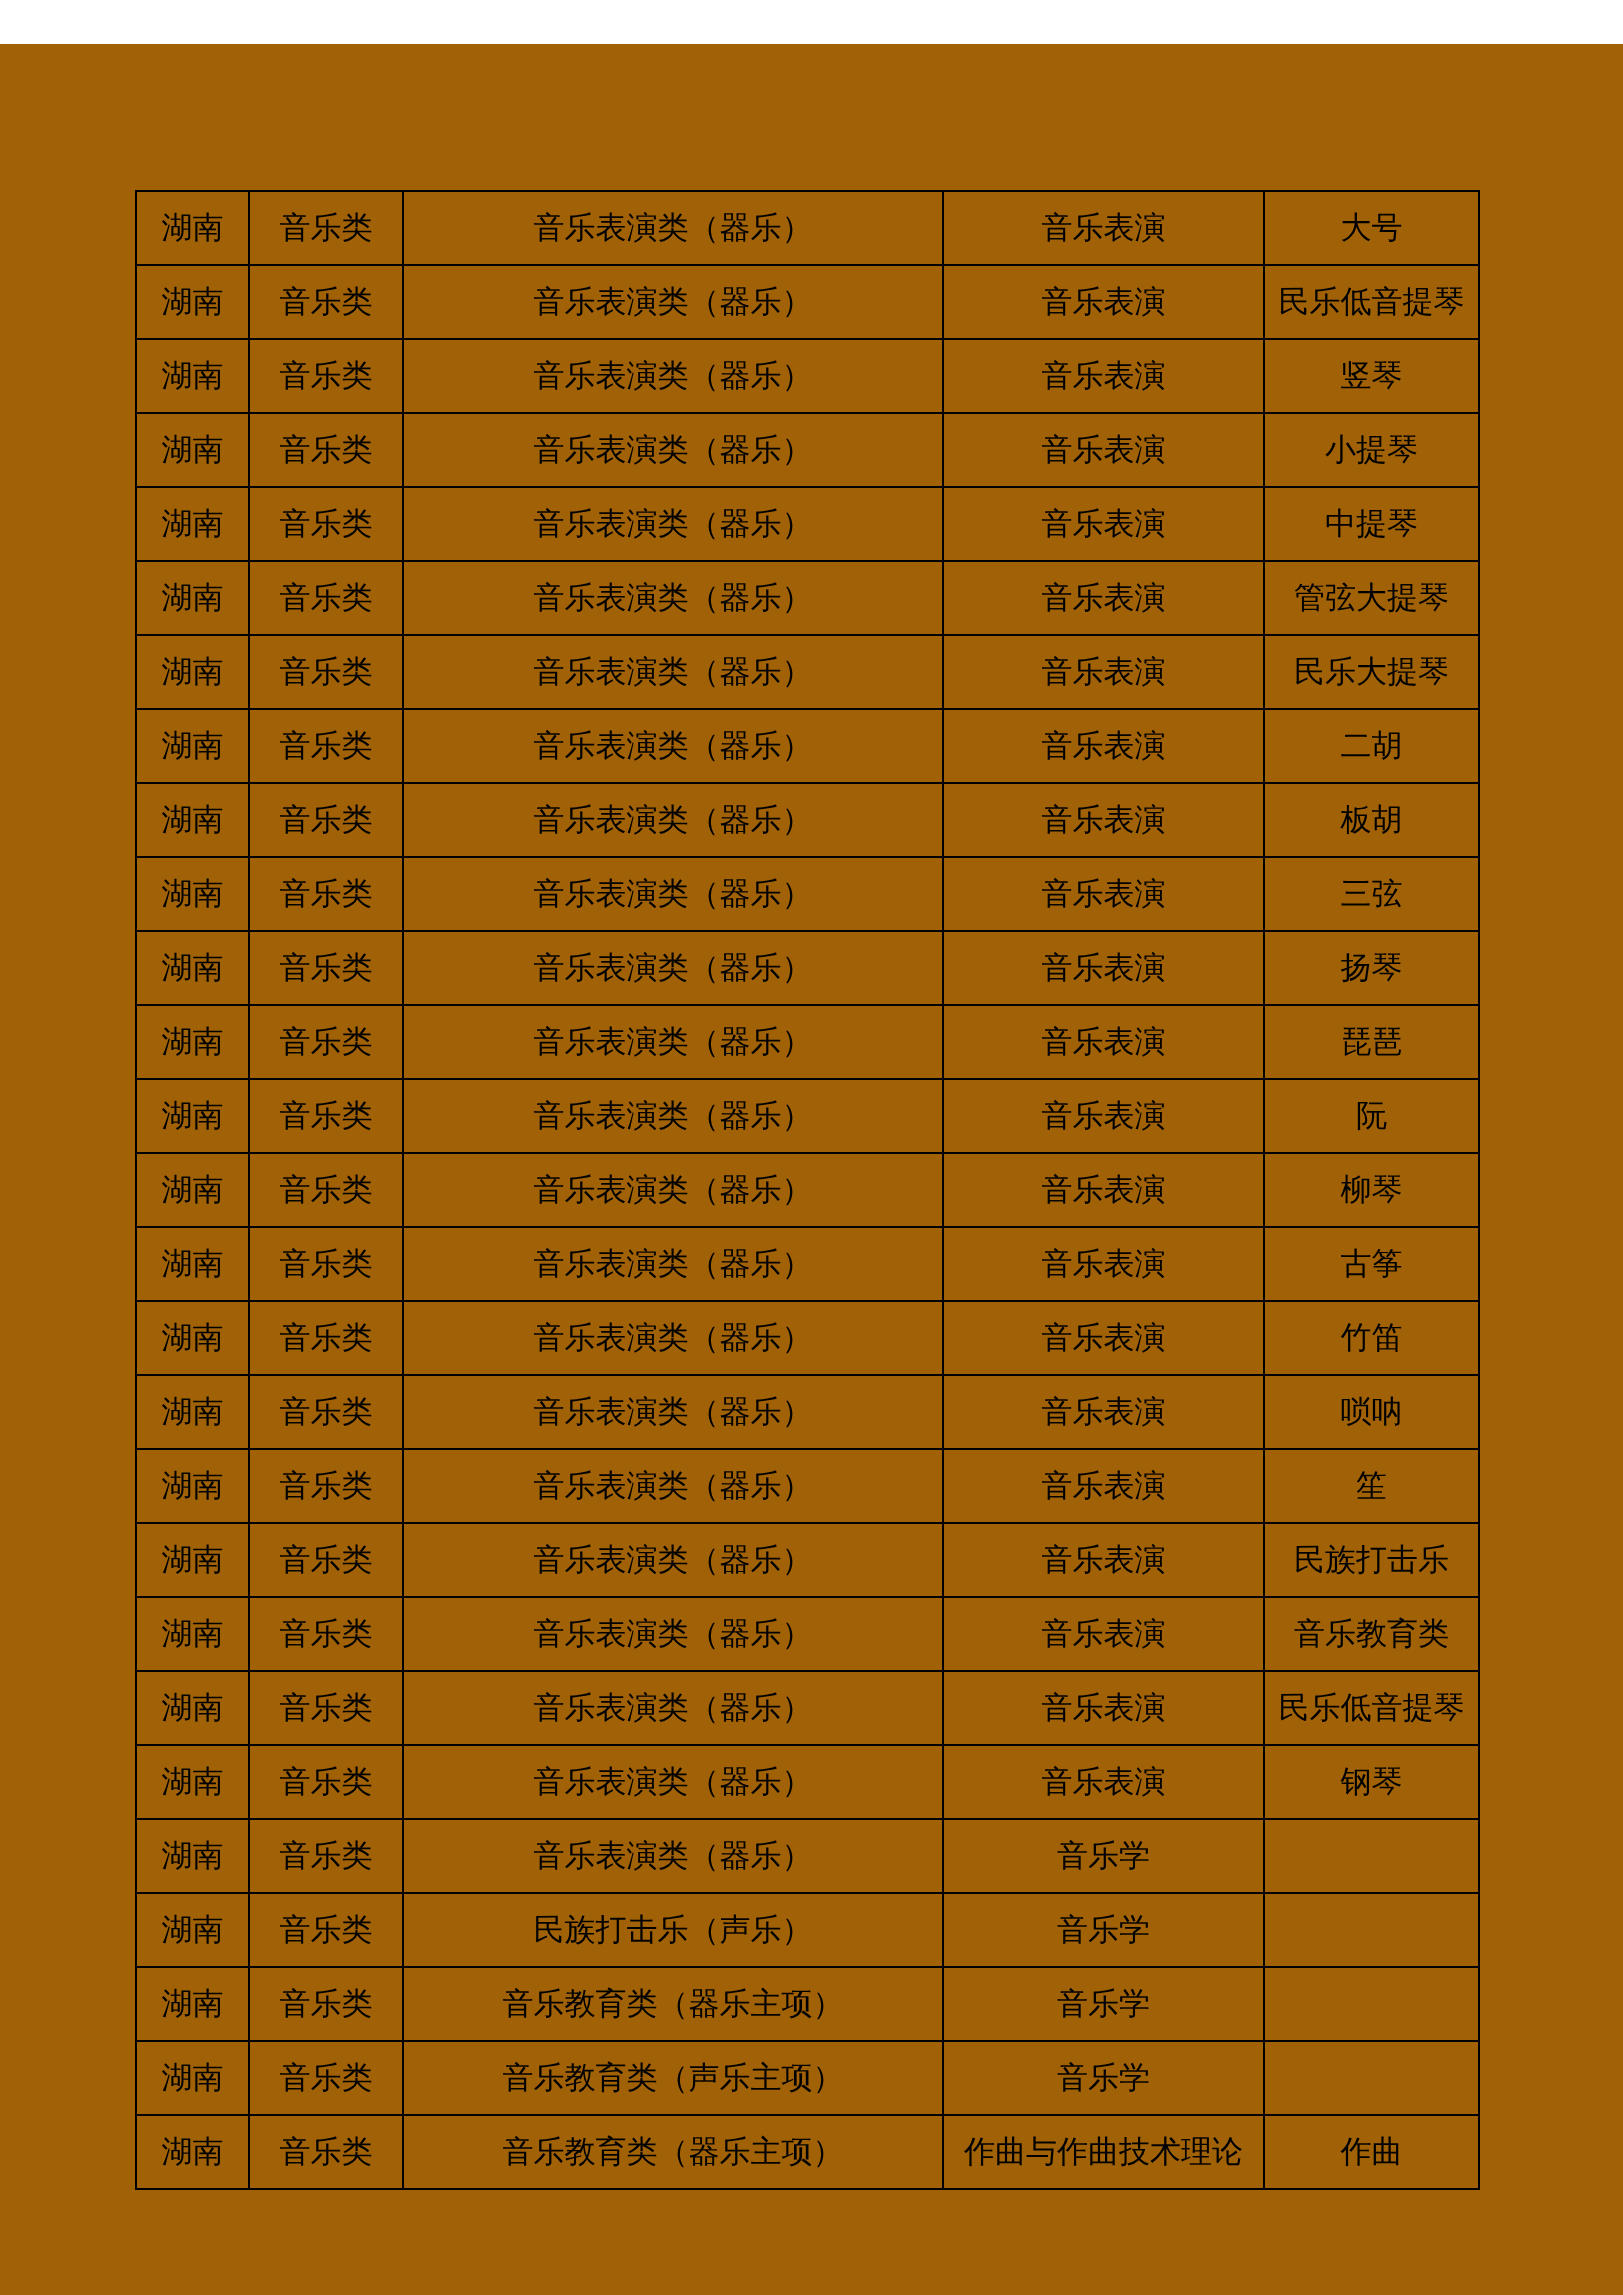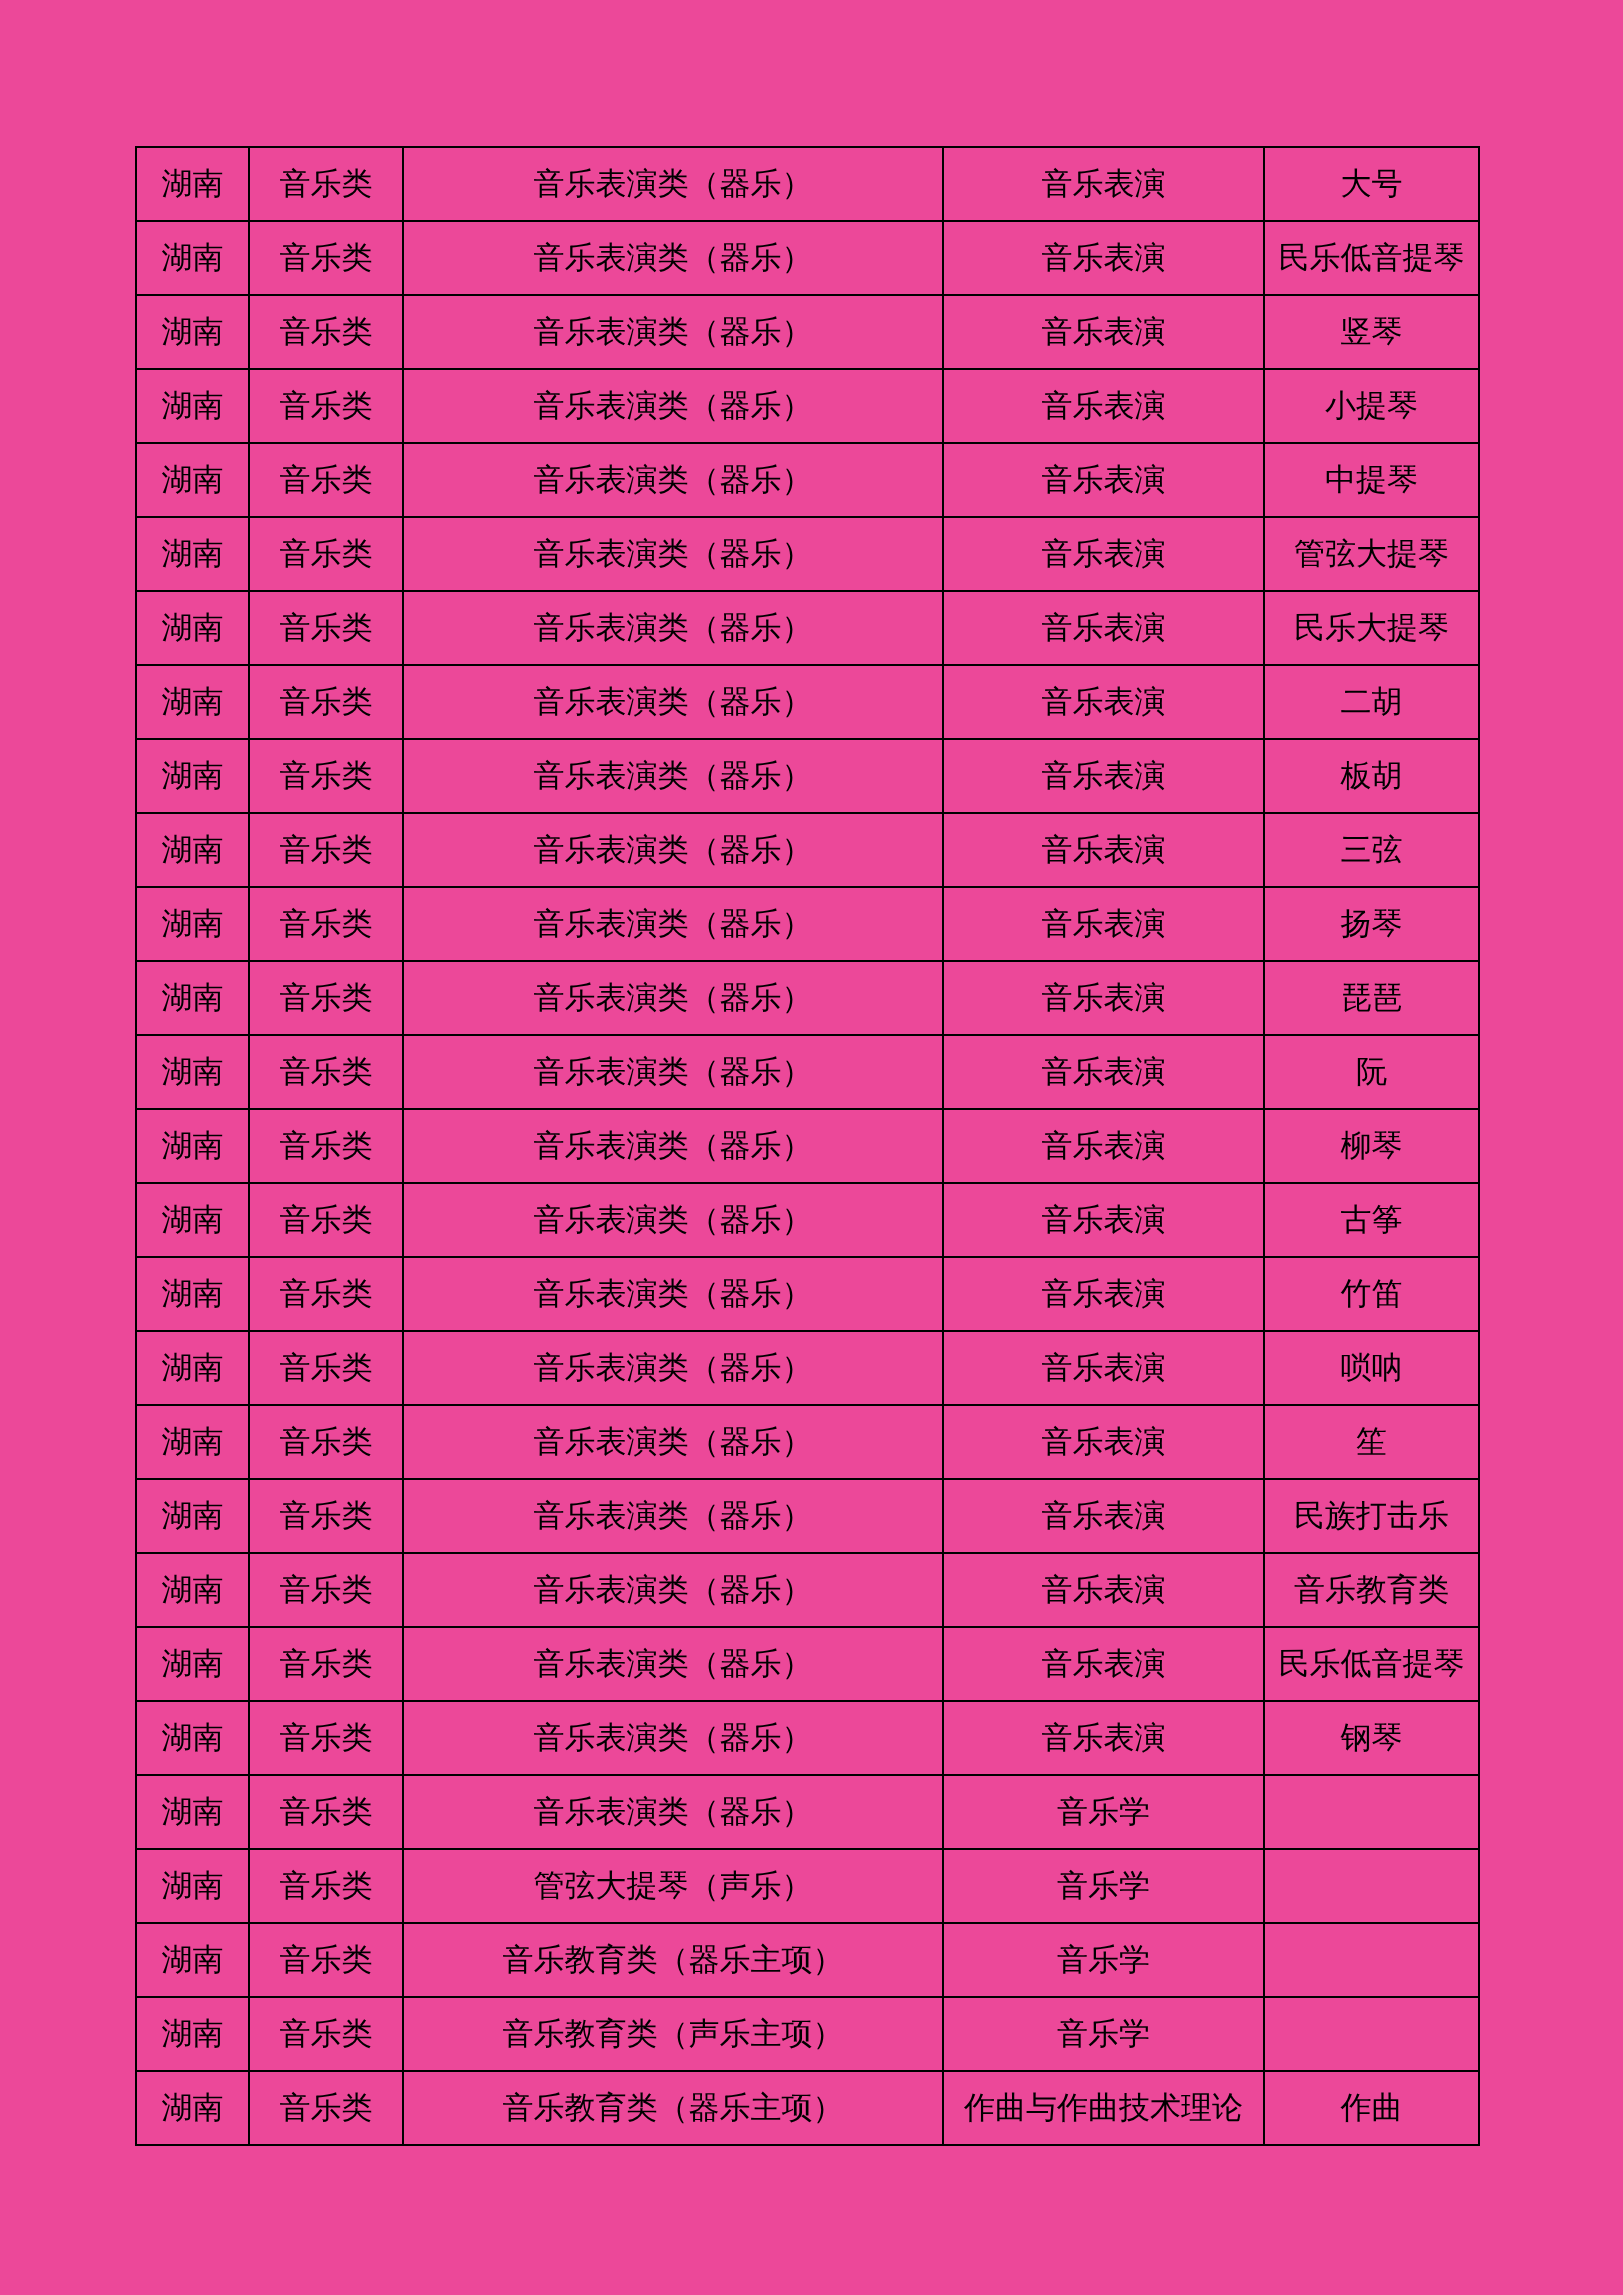--- a/index.html
+++ b/index.html
@@ -9,21 +9,22 @@
   }
   body {
     width: 1623px;
     height: 2295px;
     position: relative;
     font-family: "Liberation Sans", sans-serif;
   }
   .page {
     position: absolute;
     inset: 0;
-    background: #ec4899;
+    background: #a16207;
+    margin-top: 44px;
   }
   table.majors {
     position: absolute;
     left: 135px;
     top: 146px;
     width: 1343px;
     border-collapse: collapse;
     table-layout: fixed;
   }
   table.majors td {
@@ -214,21 +215,21 @@
         <tr>
     <td>湖南</td>
     <td>音乐类</td>
     <td>音乐表演类（器乐）</td>
     <td>音乐学</td>
     <td></td>
   </tr>
         <tr>
     <td>湖南</td>
     <td>音乐类</td>
-    <td>管弦大提琴（声乐）</td>
+    <td>民族打击乐（声乐）</td>
     <td>音乐学</td>
     <td></td>
   </tr>
         <tr>
     <td>湖南</td>
     <td>音乐类</td>
     <td>音乐教育类（器乐主项）</td>
     <td>音乐学</td>
     <td></td>
   </tr>

